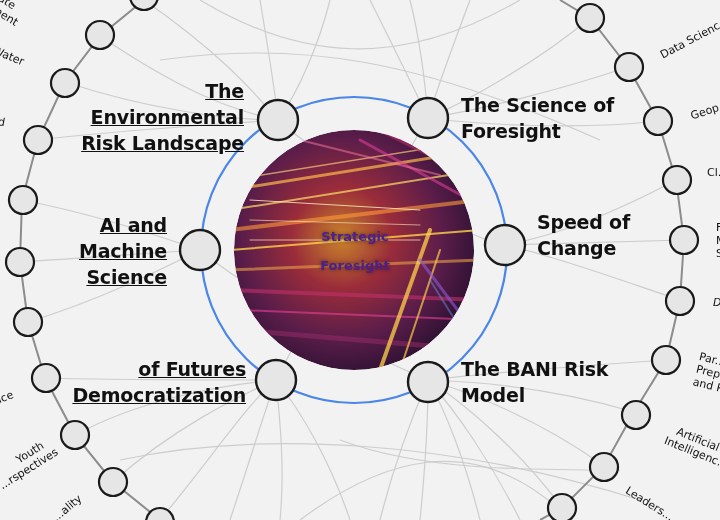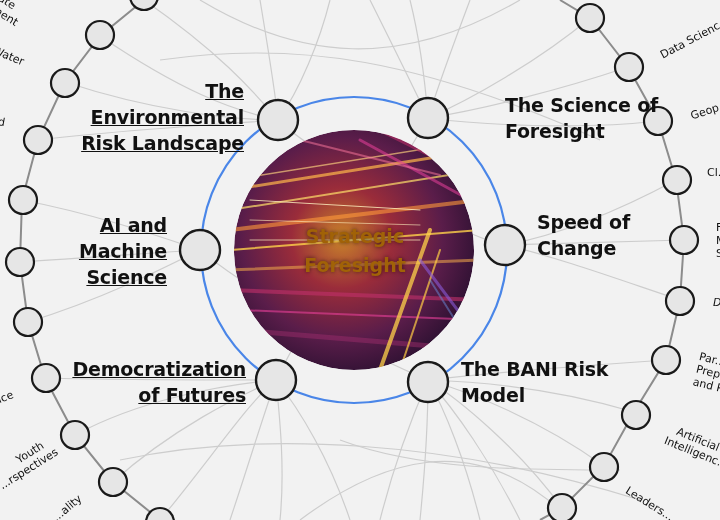--- a/index.html
+++ b/index.html
@@ -20,23 +20,23 @@
     letter-spacing: -0.2px;
   }
   .main-label.right-align { text-align: right; text-decoration: underline; }
   .main-label.left-align { text-align: left; }
   .center-label {
     position: absolute;
     left: 250px; top: 222px; width: 210px;
     text-align: center;
     font-family: "DejaVu Sans", "Liberation Sans", sans-serif;
     font-weight: bold;
-    font-size: 19px;
+    font-size: 13px;
     line-height: 29px;
-    color: #a16207;
+    color: #4c1d95;
     text-shadow: 0 0 4px rgba(0,0,0,0.6);
   }
   .outer-label {
     position: absolute;
     font-family: "DejaVu Sans", "Liberation Sans", sans-serif;
     font-size: 11px;
     line-height: 13px;
     color: #111;
     white-space: nowrap;
     transform-origin: 0 0;
@@ -181,39 +181,39 @@
   <span class="line-span">Strategic</span>
   <span class="line-span">Foresight</span>
 </div>
 
 <div class="main-label right-align" style="right:476px; top:78px;">
   <span class="line-span">The</span>
   <span class="line-span">Environmental</span>
   <span class="line-span">Risk Landscape</span>
 </div>
 
-<div class="main-label left-align" style="left:461px; top:92px;margin-left:44px;">
+<div class="main-label left-align" style="left:461px; top:92px;">
   <span class="line-span">The Science of</span>
   <span class="line-span">Foresight</span>
 </div>
 
 <div class="main-label right-align" style="right:553px; top:212px;">
   <span class="line-span">AI and</span>
   <span class="line-span">Machine</span>
   <span class="line-span">Science</span>
 </div>
 
 <div class="main-label left-align" style="left:537px; top:209px;">
   <span class="line-span">Speed of</span>
   <span class="line-span">Change</span>
 </div>
 
 <div class="main-label right-align" style="right:474px; top:356px;">
+  <span class="line-span">of Futures</span>
   <span class="line-span">Democratization</span>
-  <span class="line-span">of Futures</span>
 </div>
 
 <div class="main-label left-align" style="left:461px; top:356px;">
   <span class="line-span">The BANI Risk</span>
   <span class="line-span">Model</span>
 </div>
 
 <div class="outer-label" style="left:-6px; top:-14px; transform: rotate(32deg);">
   <span class="line-span">...ate</span>
   <span class="line-span">...ment</span>

